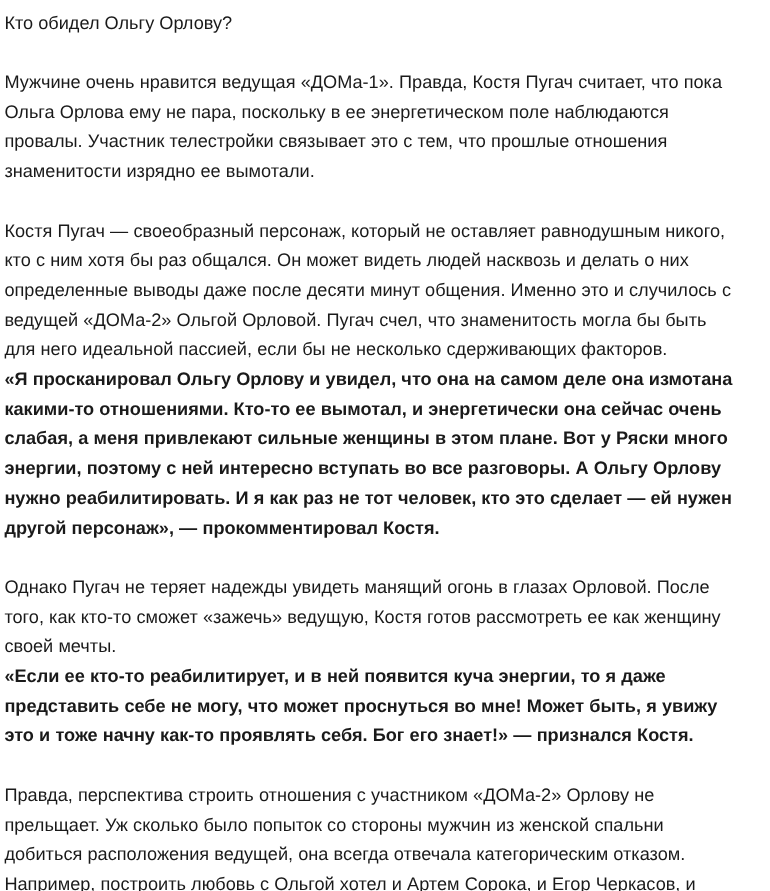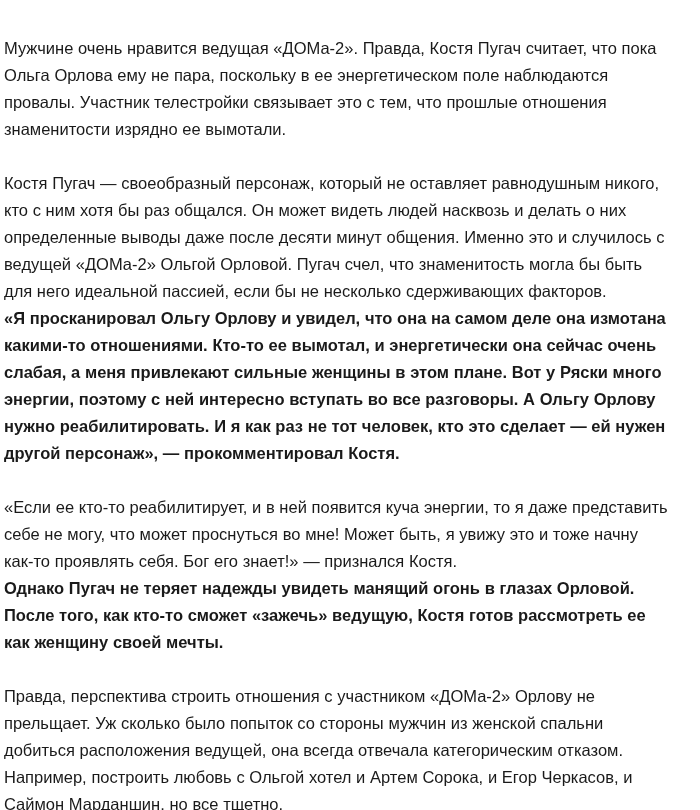--- a/index.html
+++ b/index.html
@@ -45,34 +45,35 @@
   .para + .para {
     margin-top: 0;
     font-weight: bold;
   }
 </style>
 </head>
 <body>
 
 <article class="article">
 
+  <h1 class="headline">Кто обидел Ольгу Орлову?</h1>
 
   <div class="spacer"></div>
 
-  <p class="para">Мужчине очень нравится ведущая «ДОМа-2». Правда, Костя Пугач считает, что пока Ольга Орлова ему не пара, поскольку в ее энергетическом поле наблюдаются провалы. Участник телестройки связывает это с тем, что прошлые отношения знаменитости изрядно ее вымотали.</p>
+  <p class="para">Мужчине очень нравится ведущая «ДОМа-1». Правда, Костя Пугач считает, что пока Ольга Орлова ему не пара, поскольку в ее энергетическом поле наблюдаются провалы. Участник телестройки связывает это с тем, что прошлые отношения знаменитости изрядно ее вымотали.</p>
 
   <div class="spacer"></div>
 
   <p class="para">Костя Пугач — своеобразный персонаж, который не оставляет равнодушным никого, кто с ним хотя бы раз общался. Он может видеть людей насквозь и делать о них определенные выводы даже после десяти минут общения. Именно это и случилось с ведущей «ДОМа-2» Ольгой Орловой. Пугач счел, что знаменитость могла бы быть для него идеальной пассией, если бы не несколько сдерживающих факторов.</p>
 
   <p class="para">«Я просканировал Ольгу Орлову и увидел, что она на самом деле она измотана какими-то отношениями. Кто-то ее вымотал, и энергетически она сейчас очень слабая, а меня привлекают сильные женщины в этом плане. Вот у Ряски много энергии, поэтому с ней интересно вступать во все разговоры. А Ольгу Орлову нужно реабилитировать. И я как раз не тот человек, кто это сделает — ей нужен другой персонаж», — прокомментировал Костя.</p>
 
   <div class="spacer"></div>
 
+  <p class="para">Однако Пугач не теряет надежды увидеть манящий огонь в глазах Орловой. После того, как кто-то сможет «зажечь» ведущую, Костя готов рассмотреть ее как женщину своей мечты.</p>
+
   <p class="para">«Если ее кто-то реабилитирует, и в ней появится куча энергии, то я даже представить себе не могу, что может проснуться во мне! Может быть, я увижу это и тоже начну как-то проявлять себя. Бог его знает!» — признался Костя.</p>
-
-  <p class="para">Однако Пугач не теряет надежды увидеть манящий огонь в глазах Орловой. После того, как кто-то сможет «зажечь» ведущую, Костя готов рассмотреть ее как женщину своей мечты.</p>
 
   <div class="spacer"></div>
 
   <p class="para">Правда, перспектива строить отношения с участником «ДОМа-2» Орлову не прельщает. Уж сколько было попыток со стороны мужчин из женской спальни добиться расположения ведущей, она всегда отвечала категорическим отказом. Например, построить любовь с Ольгой хотел и Артем Сорока, и Егор Черкасов, и Саймон Марданшин, но все тщетно.</p>
 
 </article>
 
 </body></html>

